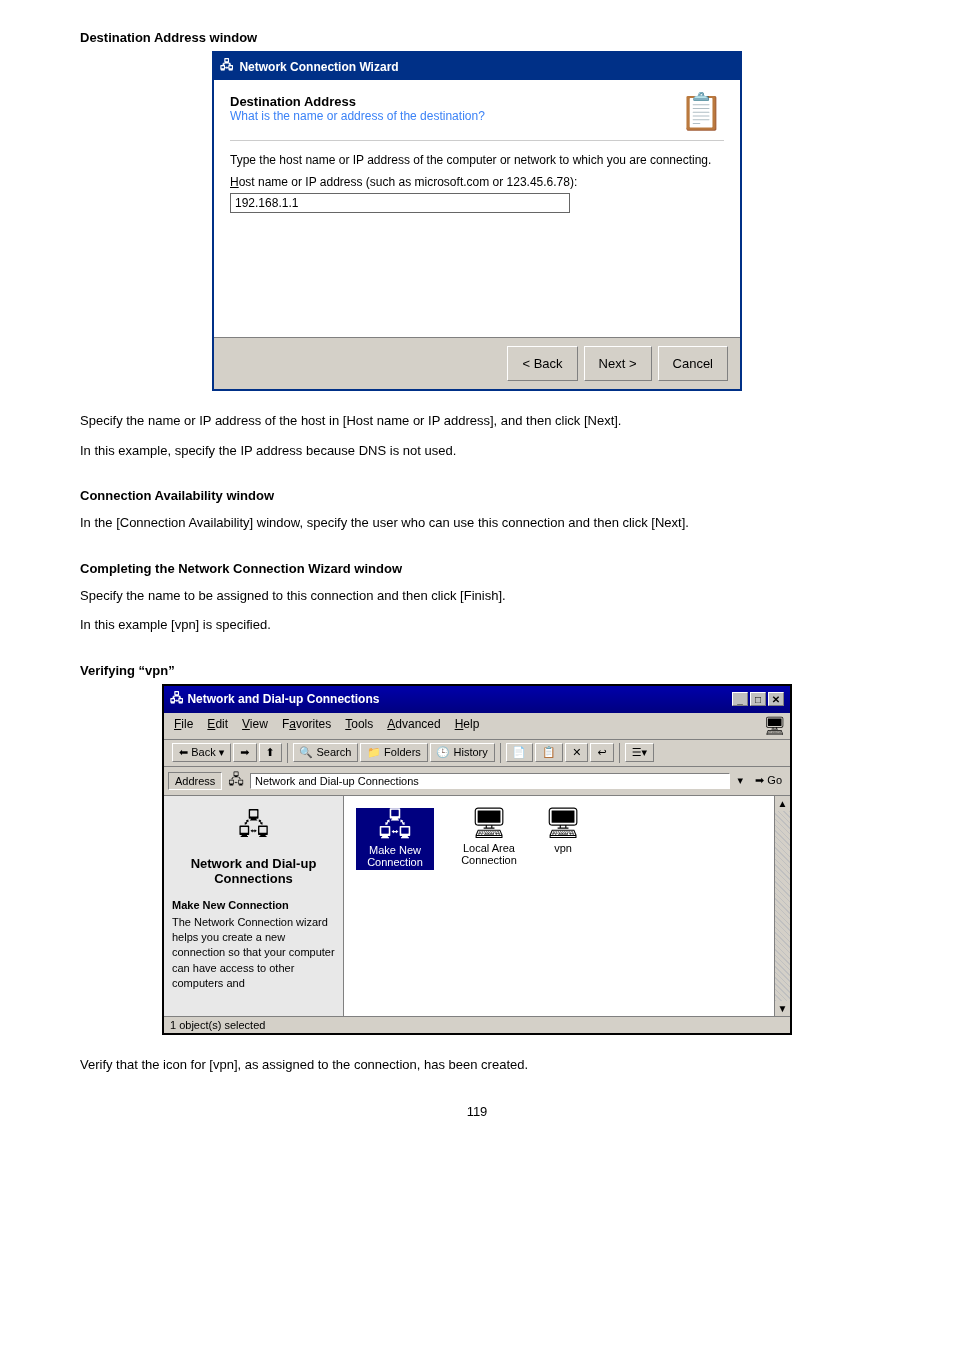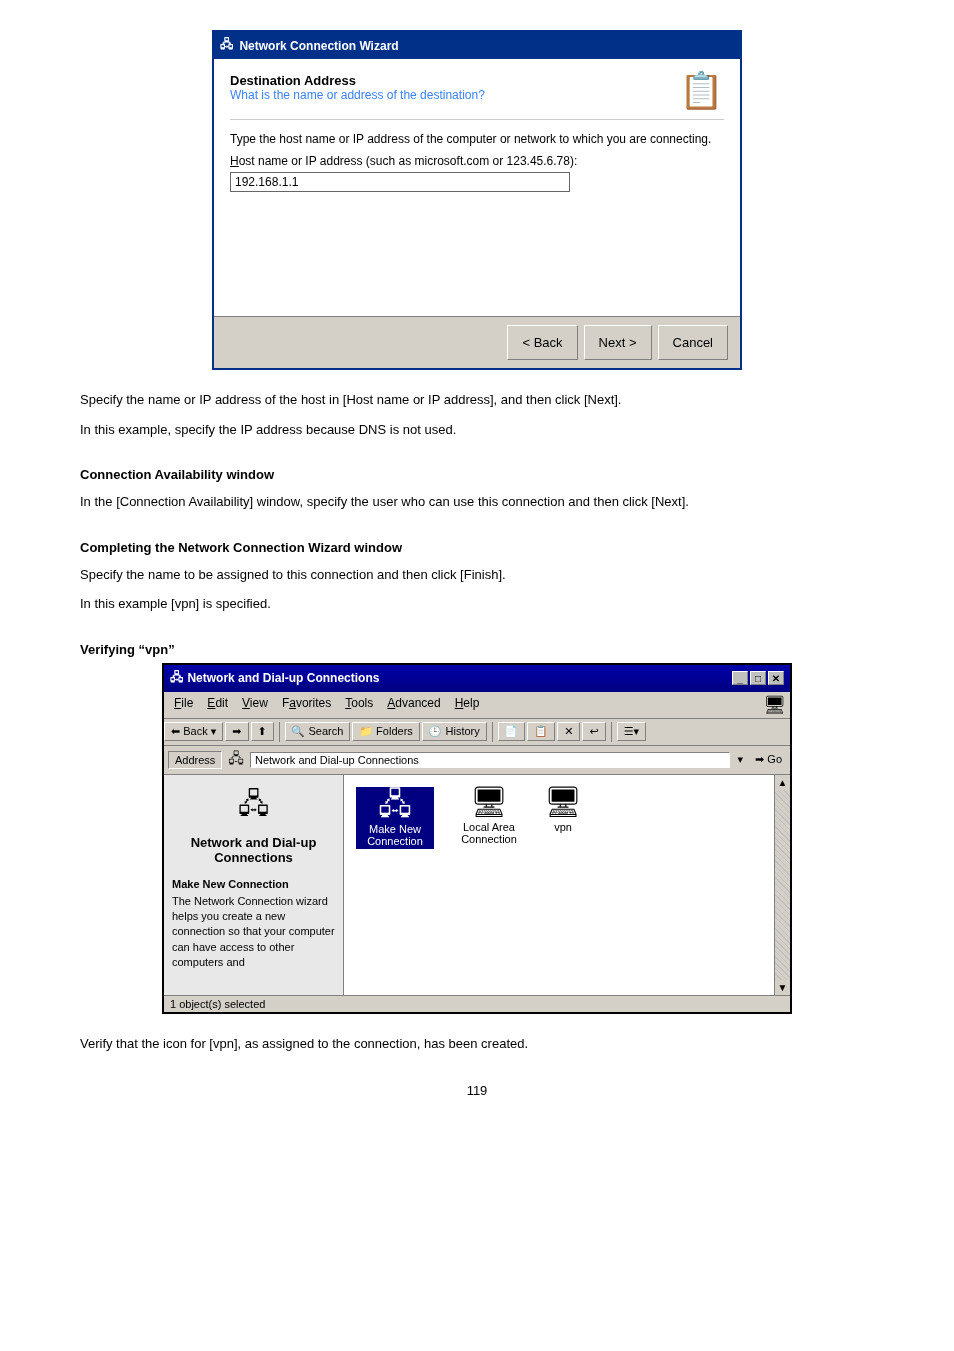--- a/index.html
+++ b/index.html
@@ -158,21 +158,21 @@
       gap: 2px;
       font-size: 12px;
     }
     .menu-item {
       padding: 2px 6px;
       cursor: pointer;
     }
     .network-toolbar {
       background: #d4d0c8;
       border-bottom: 1px solid #808080;
-      padding: 3px 0;
+      padding: 3px 8px;
       display: flex;
       align-items: center;
       gap: 2px;
       font-size: 11px;
     }
     .toolbar-btn {
       background: #d4d0c8;
       border: 1px solid;
       border-top-color: #fff;
       border-left-color: #fff;
@@ -333,20 +333,21 @@
     
     .ul { text-decoration: underline; }
 
     
     .lbl-underline { text-decoration: underline; }
   </style>
 </head>
 <body>
 
 <div>
+  <p class="section-title">Destination Address window</p>
 
   <div class="wizard-window">
     <div class="wizard-titlebar">
       <span>🖧</span>
       <span>Network Connection Wizard</span>
     </div>
     <div class="wizard-body">
       <div class="wizard-header">
         <div class="wizard-header-text">
           <h2>Destination Address</h2>

